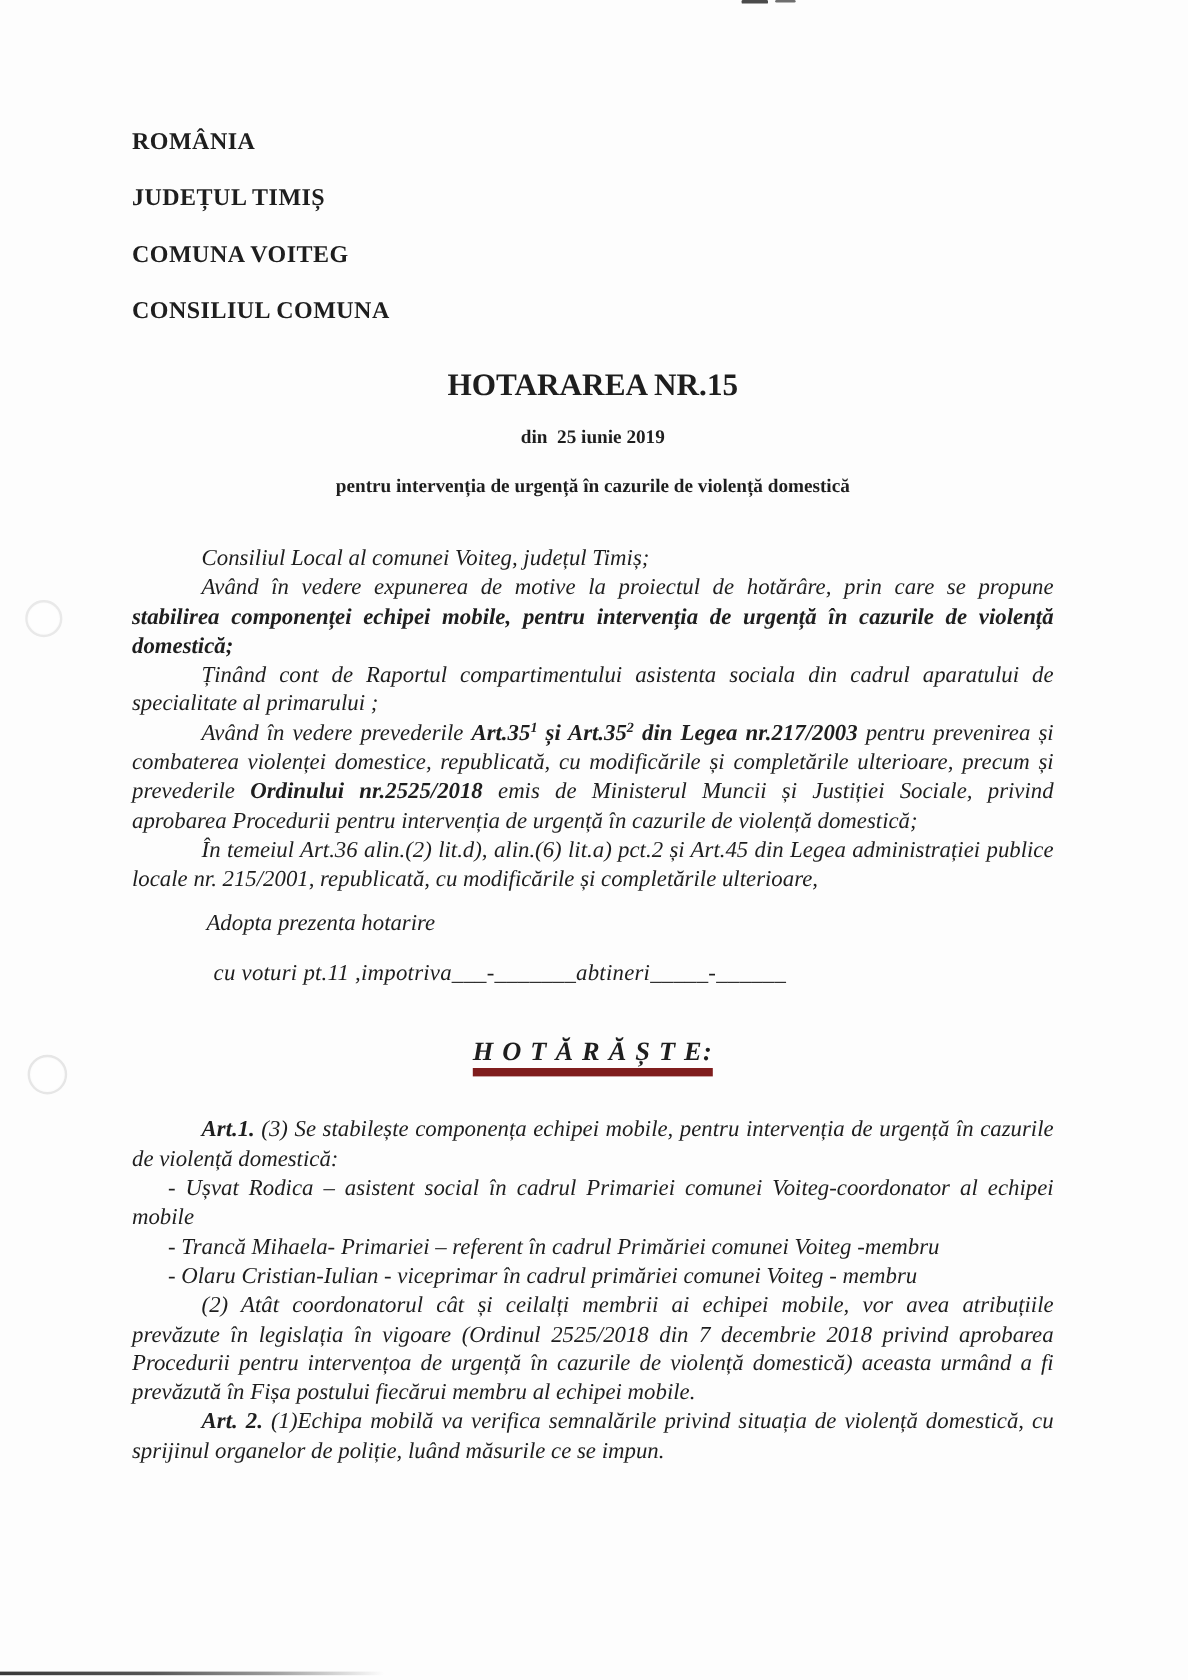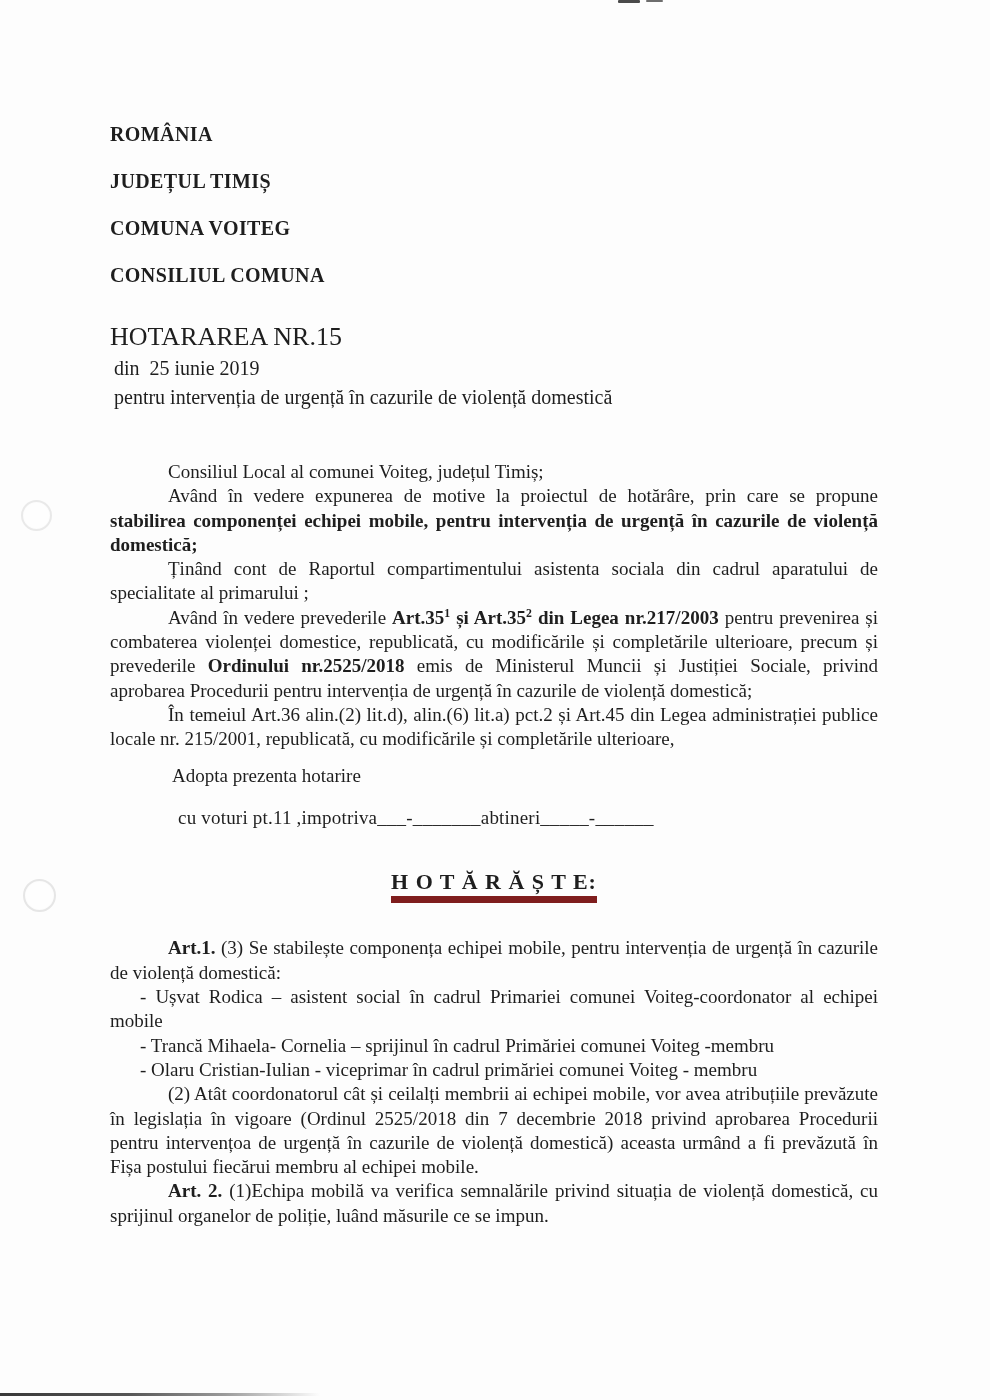--- a/index.html
+++ b/index.html
@@ -16,30 +16,30 @@
   
   .top-mark-1 { position: absolute; left: 618px; top: 0; width: 22px; height: 3px; background: #4b4b4b; border-radius: 1px; }
   .top-mark-2 { position: absolute; left: 646px; top: 0; width: 17px; height: 2px; background: #6e6e6e; border-radius: 1px; }
   .punch-hole { position: absolute; border: 2px solid #e6e6e6; border-radius: 50%;
                 box-shadow: inset 0 0 2px rgba(0,0,0,0.03); background: #fefefe; }
   .hole-1 { left: 21px; top: 500px; width: 27px; height: 27px; border-color: #e9e9e9; }
   .hole-2 { left: 23px; top: 879px; width: 29px; height: 29px; }
   .bottom-line { position: absolute; left: 0; top: 1393px; width: 320px; height: 3px;
                  background: linear-gradient(to right, #383838 0%, #555 40%, #9a9a9a 70%, rgba(160,160,160,0) 100%); }
 
-  .content { position: absolute; left: 110px; top: 16px; width: 768px; }
+  .content { position: absolute; left: 110px; top: 0; width: 768px; }
 
   .org-block { margin-top: 108px; }
   .org-line { font-weight: bold; font-size: 20px; line-height: 21px; margin: 0 0 26px 0; letter-spacing: 0.4px; white-space: pre-wrap; }
 
-  .title-block { margin-top: 36px; font-weight: normal; }
+  .title-block { margin-top: 36px; text-align: center; font-weight: bold; }
   .title-main { font-size: 26px; line-height: 30px; margin: 0; white-space: pre-wrap; }
-  .title-sub { font-size: 20px; line-height: 25px; margin: 4px; white-space: pre-wrap; }
+  .title-sub { font-size: 16px; line-height: 25px; margin: 16px; white-space: pre-wrap; }
 
-  .doc-body { margin-top: 50px; }
+  .doc-body { margin-top: 36px; font-style: italic; }
   .para { font-size: 19px; line-height: 24.3px; margin: 0; text-align: justify; }
   .para .b { font-weight: bold; }
   .para sup { font-size: 0.62em; line-height: 0; }
   .indent { text-indent: 58px; }
   .list { text-indent: 30px; }
   .adopt { text-indent: 62px; text-align: left; margin-top: 12px; }
   .vote { text-indent: 68px; text-align: left; margin-top: 18px; letter-spacing: 0.2px; }
   .heading { text-align: center; margin-top: 40px; font-weight: bold; font-size: 22px; text-indent: 0; }
   .heading .u { border-bottom: 7px solid #7f1d1d; padding-bottom: 2px; letter-spacing: 1px; }
   .art1 { margin-top: 42px; }
@@ -74,20 +74,20 @@
         <p class="para indent"><span class="">Consiliul Local al comunei Voiteg, județul Timiș;</span></p>
         <p class="para indent"><span class="">Având în vedere expunerea de motive la proiectul de hotărâre,  prin care se propune </span><span class="b ">stabilirea componenței echipei mobile, pentru intervenția de urgență în cazurile de violență domestică;</span></p>
         <p class="para indent"><span class="">Ținând cont de Raportul compartimentului asistenta sociala din cadrul aparatului de specialitate al primarului ;</span></p>
         <p class="para indent"><span class="">Având în vedere prevederile </span><span class="b ">Art.35</span><sup class="b ">1</sup><span class="b "> și </span><span class="b ">Art.35</span><sup class="b ">2</sup><span class="b "> din Legea nr.217/2003</span><span class=""> pentru prevenirea și combaterea violenței domestice, republicată, cu modificările și completările ulterioare, precum și prevederile </span><span class="b ">Ordinului nr.2525/2018</span><span class=""> emis de Ministerul Muncii și Justiției Sociale, privind aprobarea Procedurii pentru intervenția de urgență în cazurile de violență domestică;</span></p>
         <p class="para indent"><span class="">În temeiul Art.36 alin.(2) lit.d), alin.(6) lit.a) pct.2 și Art.45 din Legea administrației publice locale nr. 215/2001, republicată, cu modificările și completările ulterioare,</span></p>
         <p class="para adopt"><span class="">Adopta prezenta hotarire</span></p>
         <p class="para vote"><span class="">cu voturi pt.11 ,impotriva___-_______abtineri_____-______</span></p>
         <p class="para heading"><span class="u">H O T Ă R Ă Ș T E:</span></p>
         <p class="para indent art1"><span class="b ">Art.1.</span><span class="">  (3) Se stabilește componența echipei mobile, pentru intervenția de urgență în cazurile de violență domestică:</span></p>
         <p class="para list"><span class="">- Ușvat Rodica –  asistent social  în cadrul Primariei comunei Voiteg-coordonator al echipei mobile</span></p>
-        <p class="para list"><span class="">- Trancă Mihaela- Cornelia – sprijinul  în cadrul Primăriei comunei Voiteg -membru</span></p>
+        <p class="para list"><span class="">- Trancă Mihaela- Primariei – referent  în cadrul Primăriei comunei Voiteg -membru</span></p>
         <p class="para list"><span class="">- Olaru Cristian-Iulian  - viceprimar în cadrul primăriei comunei Voiteg -  membru</span></p>
         <p class="para indent"><span class="">(2) Atât coordonatorul cât și ceilalți membrii ai echipei mobile, vor avea atribuțiile prevăzute în legislația în vigoare (Ordinul 2525/2018 din 7 decembrie 2018 privind aprobarea Procedurii pentru intervențoa de urgență în cazurile de violență domestică) aceasta urmând a fi prevăzută în Fișa postului fiecărui membru al echipei mobile.</span></p>
         <p class="para indent"><span class="b ">Art. 2.</span><span class=""> (1)Echipa mobilă va verifica semnalările privind situația de violență domestică, cu sprijinul organelor de poliție, luând măsurile ce se impun.</span></p>
       </div>
 
   </div>
 </div>
 
 </body></html>

